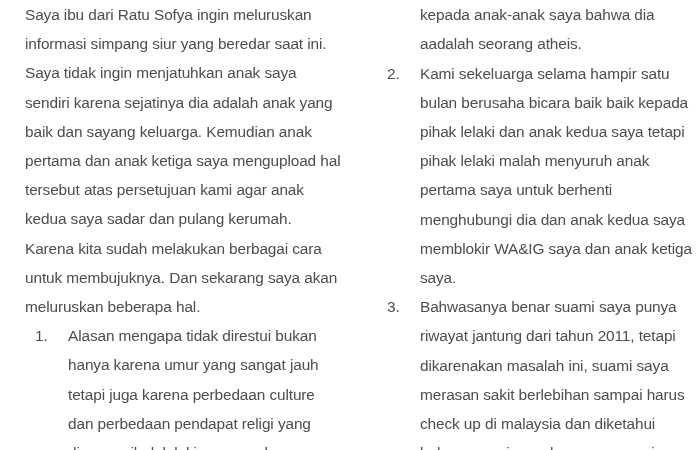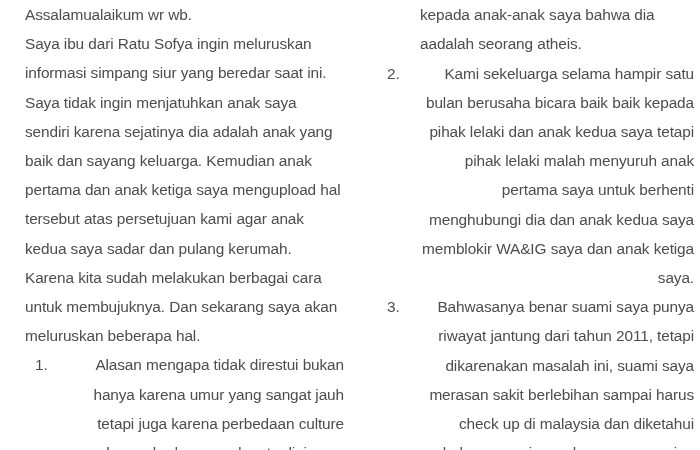--- a/index.html
+++ b/index.html
@@ -76,37 +76,35 @@
     top: 0;
     width: 26px;
     text-align: left;
     font-size: 15.4px;
     line-height: 29.2px;
     color: #4d4d4d;
   }
 
   .list-text {
     display: block;
-    text-align: right;
   }
 
   
   #right-column .continuation {
     padding-left: 33px;
     margin-left: 10px;
   }
 </style>
 </head>
 <body>
 
 <div id="document-page">
 
   <div class="column" id="left-column">
 
-    <p class="para">Assalamualaikum wr wb.</p>
 
     <p class="para">Saya ibu dari Ratu Sofya ingin meluruskan informasi simpang siur yang beredar saat ini. Saya tidak ingin menjatuhkan anak saya sendiri karena sejatinya dia adalah anak yang baik dan sayang keluarga. Kemudian anak pertama dan anak ketiga saya mengupload hal tersebut atas persetujuan kami agar anak kedua saya sadar dan pulang kerumah. Karena kita sudah melakukan berbagai cara untuk membujuknya. Dan sekarang saya akan meluruskan beberapa hal.</p>
 
     <ol class="olist">
       <li class="list-item">
         <span class="list-marker">1.</span>
         <span class="list-text">Alasan mengapa tidak direstui bukan hanya karena umur yang sangat jauh tetapi juga karena perbedaan culture dan perbedaan pendapat religi yang dimana pihak lelaki memang beragama islam di KTP tetapi dia mengakui</span>
       </li>
     </ol>
 

